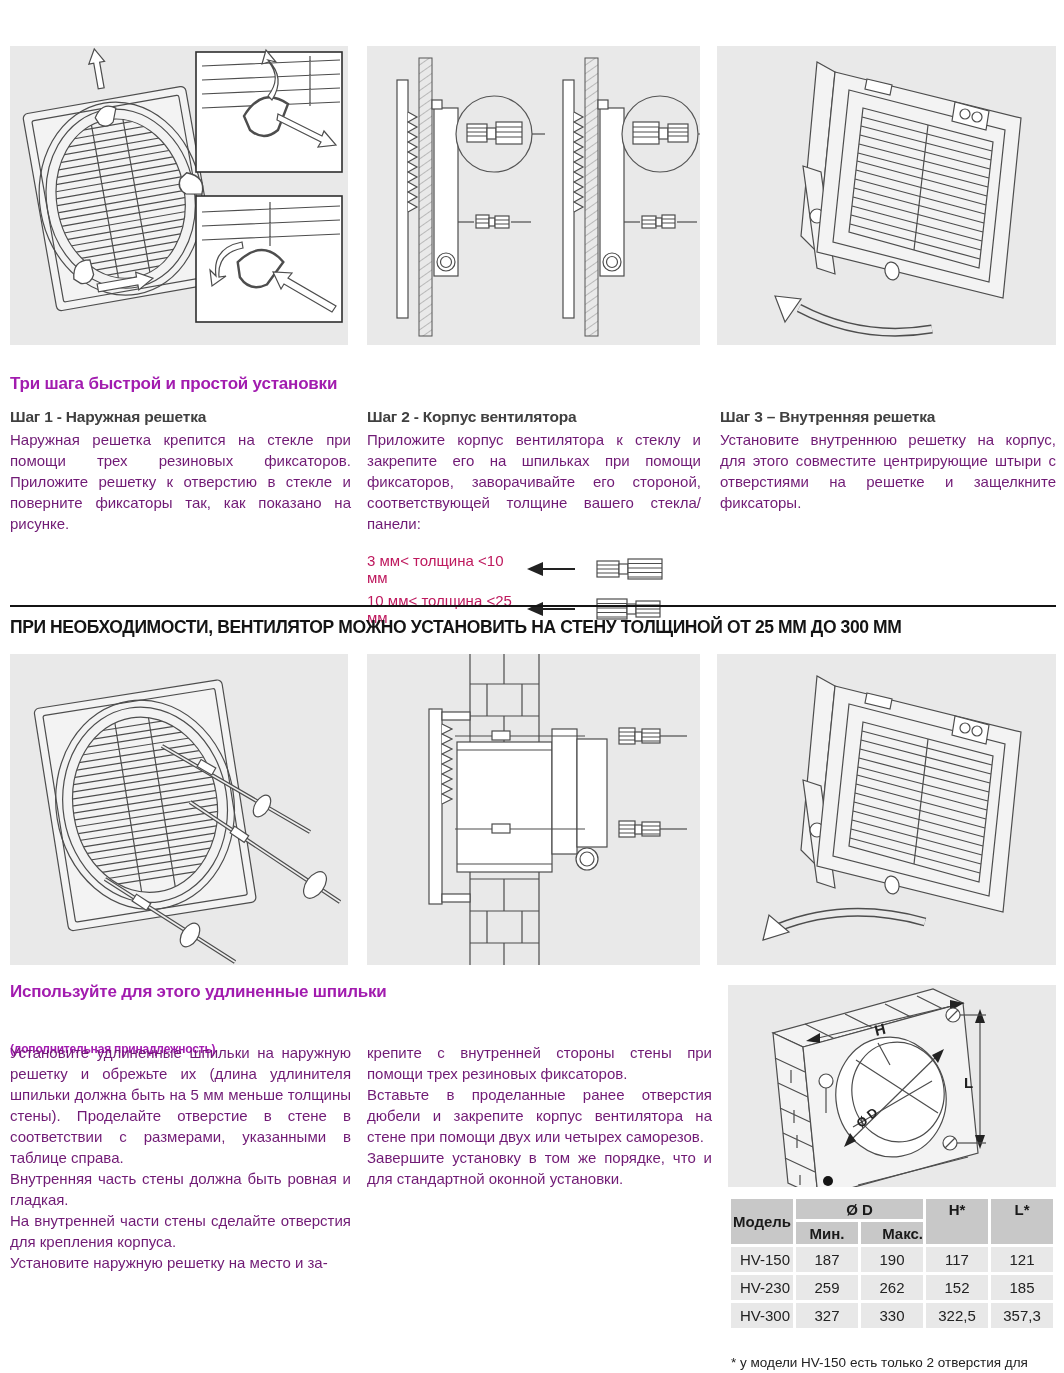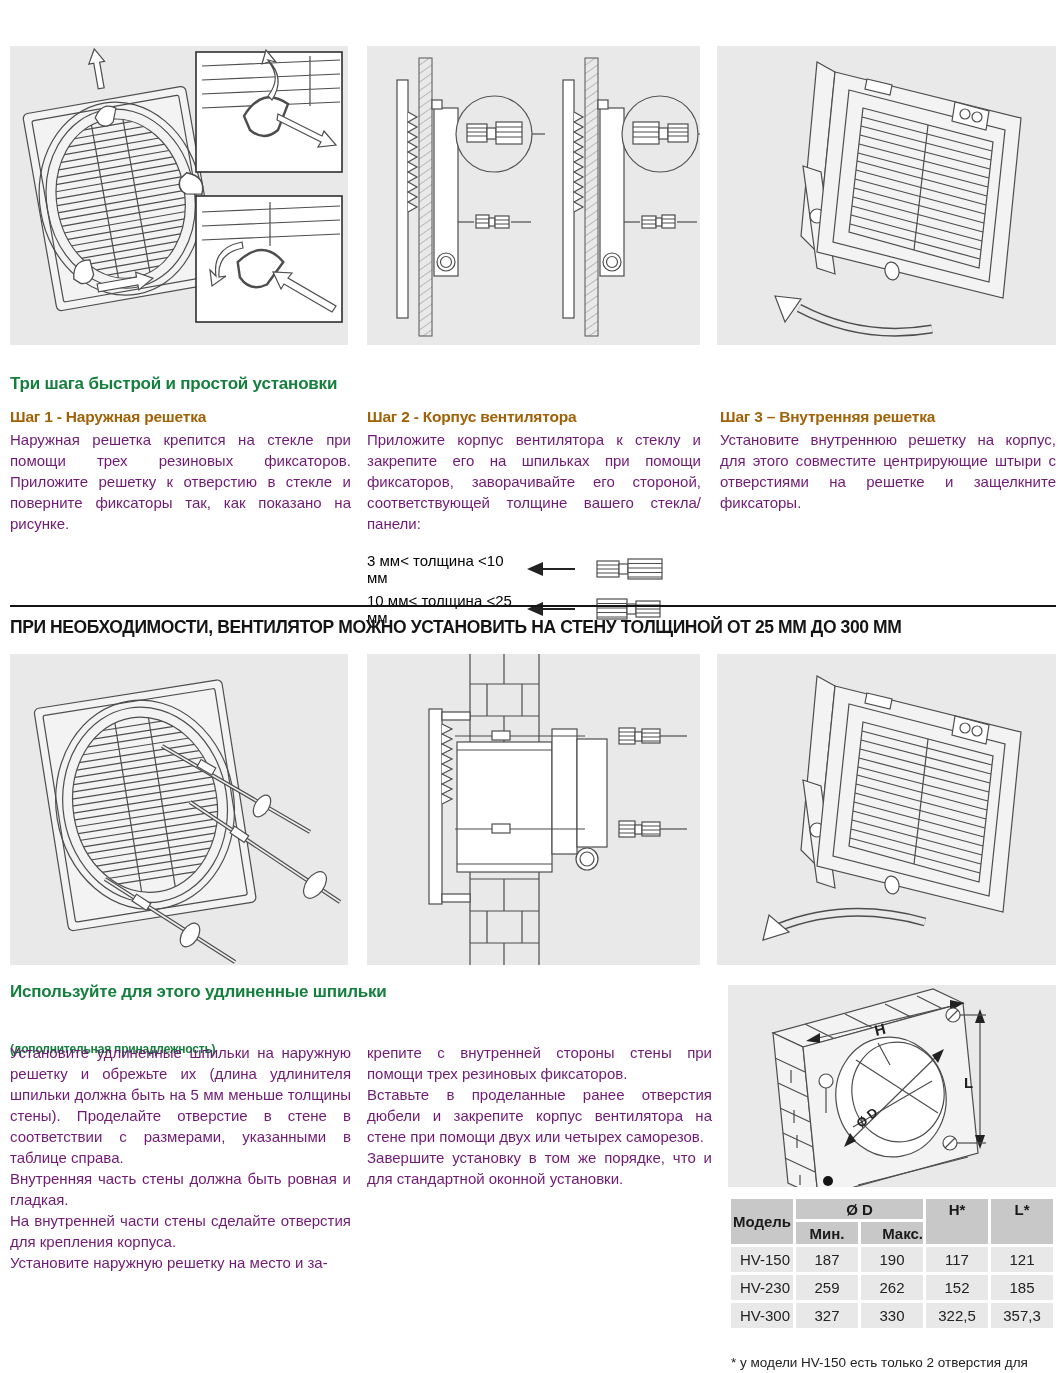--- a/index.html
+++ b/index.html
@@ -2,26 +2,26 @@
 <html><head>
 <meta charset="utf-8">
 <style>
   html,body{margin:0;padding:0;background:#fff;}
   .page{position:relative;width:1064px;height:1373px;background:#fff;
         font-family:"Liberation Sans",sans-serif;color:#2f2f2f;overflow:hidden;}
   .sect-title{position:absolute;left:10px;width:1046px;font-weight:bold;font-size:17.5px;
         letter-spacing:-0.4px;color:#141414;line-height:20px;}
   .panel{position:absolute;background:#e9e9e9;}
   .panel svg{display:block;width:100%;height:100%;}
-  .sub-heading{position:absolute;left:10px;font-weight:bold;font-size:17px;color:#15803d;letter-spacing:-0.2px;}
+  .sub-heading{position:absolute;left:10px;font-weight:bold;font-size:17px;color:#a21caf;letter-spacing:-0.2px;}
   .col{position:absolute;}
-  .step-head{margin:0 0 3px 0;font-size:15.5px;font-weight:bold;color:#a16207;letter-spacing:-0.2px;}
+  .step-head{margin:0 0 3px 0;font-size:15.5px;font-weight:bold;color:#404040;letter-spacing:-0.2px;}
   .body-text{margin:0;font-size:15px;line-height:21px;text-align:justify;color:#701a75;}
   .thick-row{display:flex;align-items:center;margin-top:17px;height:26px;}
-  .thick-label{font-size:15px;color:#000000;width:158px;flex:none;}
+  .thick-label{font-size:15px;color:#be185d;width:158px;flex:none;}
   .divider{position:absolute;left:10px;width:1046px;height:0;border-top:2.5px solid #141414;}
   .dims-table{position:absolute;border-collapse:separate;border-spacing:3px;table-layout:fixed;}
   .dims-table td{font-size:15px;text-align:center;vertical-align:middle;padding:0;}
   .hdr{background:#c8c8c8;font-weight:bold;color:#1a1a1a;}
   .hdr.tall{vertical-align:top;padding-top:2px;}
   .cell{background:#e8e8e8;color:#222;height:25px;}
   .cell.model{text-align:left;padding-left:9px;}
   .footnote{position:absolute;font-size:13.5px;line-height:18px;color:#222;margin-top:24px;}
   svg text{font-family:"Liberation Sans",sans-serif;fill:#222;}
   .ln{stroke:#4d4d4d;stroke-width:1.2;fill:none;}

